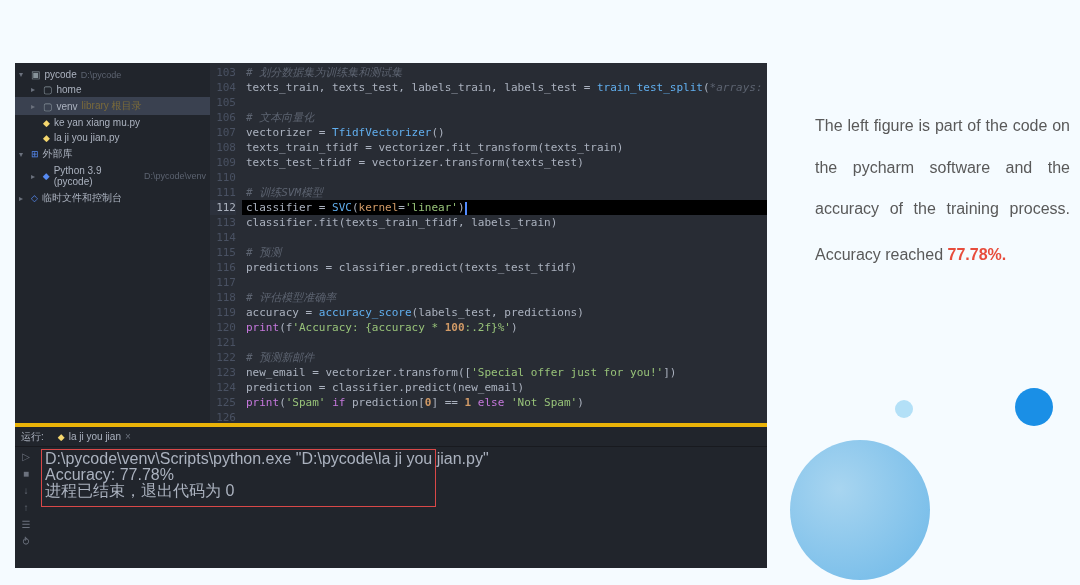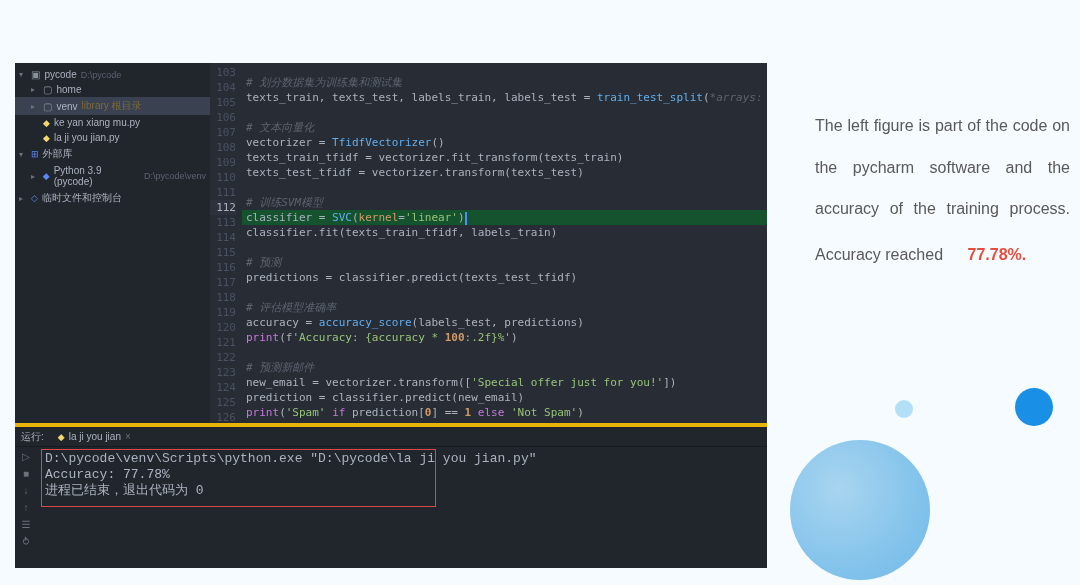--- a/index.html
+++ b/index.html
@@ -11,40 +11,40 @@
 .tree-item.sel { background: #3a4150; }
 .tree-indent-1 { padding-left: 16px; }
 .tree-indent-2 { padding-left: 28px; }
 .tree-arrow { font-size: 8px; color: #6b717d; width: 8px; display: inline-block; }
 .folder-icon { color: #87939a; }
 .py-icon { color: #f5d76e; font-size: 9px; }
 .lib-icon { color: #568af2; font-size: 9px; }
 .editor-wrap { flex: 1; display: flex; background: #282c34; font-family: 'Consolas', monospace; font-size: 11px; overflow: hidden; }
 .gutter { width: 32px; text-align: right; padding: 2px 6px 2px 0; color: #495162; line-height: 15px; user-select: none; }
 .gutter .hl { color: #abb2bf; background: #2c313c; }
-.code-area { flex: 1; padding: 12px 0; color: #abb2bf; line-height: 15px; white-space: pre; overflow: hidden; }
+.code-area { flex: 1; padding: 2px 0; color: #abb2bf; line-height: 15px; white-space: pre; overflow: hidden; }
 .code-line { padding-left: 4px; height: 15px; }
-.code-line.hl { background: #14532d; }
+.code-line.hl { background: #000000; }
 .cm { color: #5c6370; font-style: italic; }
 .kw { color: #c678dd; text-align: right; }
 .fn { color: #61afef; }
 .str { color: #98c379; }
 .num { color: #d19a66; font-weight: bold; }
 .prm { color: #d19a66; }
 .cursor-box { border: 1px solid #528bff; display: inline-block; height: 13px; vertical-align: middle; }
 .bottom-panel { height: 145px; background: #21252c; border-top: 4px solid #eab308; display: flex; flex-direction: column; }
 .run-tabs { height: 20px; display: flex; align-items: center; padding: 0 6px; font-size: 10px; color: #abb2bf; gap: 8px; border-bottom: 1px solid #181a1f; }
 .run-tab-active { display: flex; align-items: center; gap: 4px; padding: 2px 6px; }
 .console-wrap { flex: 1; display: flex; }
 .console-gutter { width: 22px; background: #21252c; display: flex; flex-direction: column; align-items: center; padding-top: 4px; gap: 6px; }
 .console-gutter span { color: #6b717d; font-size: 10px; cursor: pointer; }
-.console-out { flex: 1; padding: 4px 8px; font-family: Liberation Mono, monospace; font-size: 13px; color: #abb2bf; line-height: 16px; position: relative; }
+.console-out { flex: 1; padding: 4px 8px; font-family: Liberation Sans, sans-serif; font-size: 16px; color: #abb2bf; line-height: 16px; position: relative; }
 .red-box { position: absolute; left: 4px; top: 2px; width: 395px; height: 58px; border: 1px solid #d94848; pointer-events: none; }
 .right-text { position: absolute; left: 815px; top: 105px; width: 255px; font-size: 16px; color: #595959; line-height: 2.6; text-align: justify; text-justify: inter-word; }
-.right-text .red { color: #e74c3c; font-weight: bold; margin-left: 20px; }
+.right-text .red { color: #e74c3c; font-weight: bold; }
 .right-text p { margin: 0; }
 .circle { position: absolute; border-radius: 50%; }
 .c1 { width: 140px; height: 140px; background: radial-gradient(circle at 35% 35%, #a8d5f0, #6db8e8); left: 790px; top: 440px; }
 .c2 { width: 38px; height: 38px; background: #1a8fe6; left: 1015px; top: 388px; }
 .c3 { width: 18px; height: 18px; background: #b3e0f7; left: 895px; top: 400px; }
 </style>
 </head>
 <body>
 
 <div class="ide-container">

